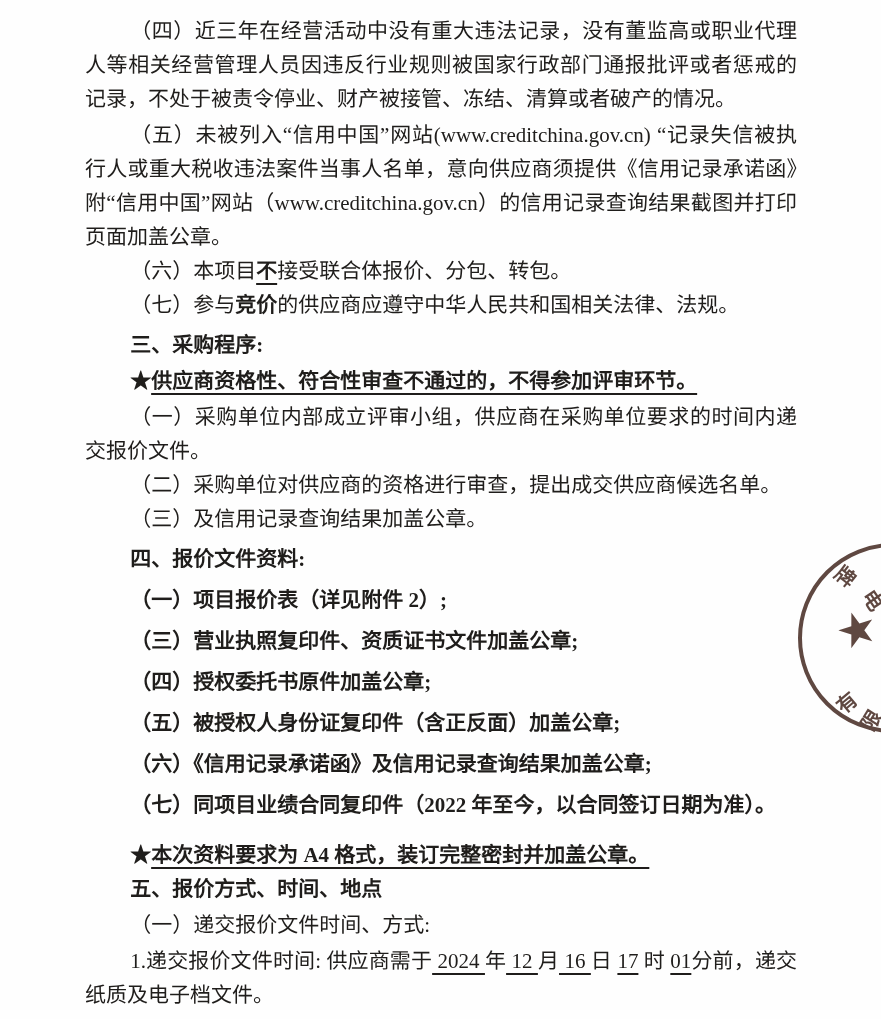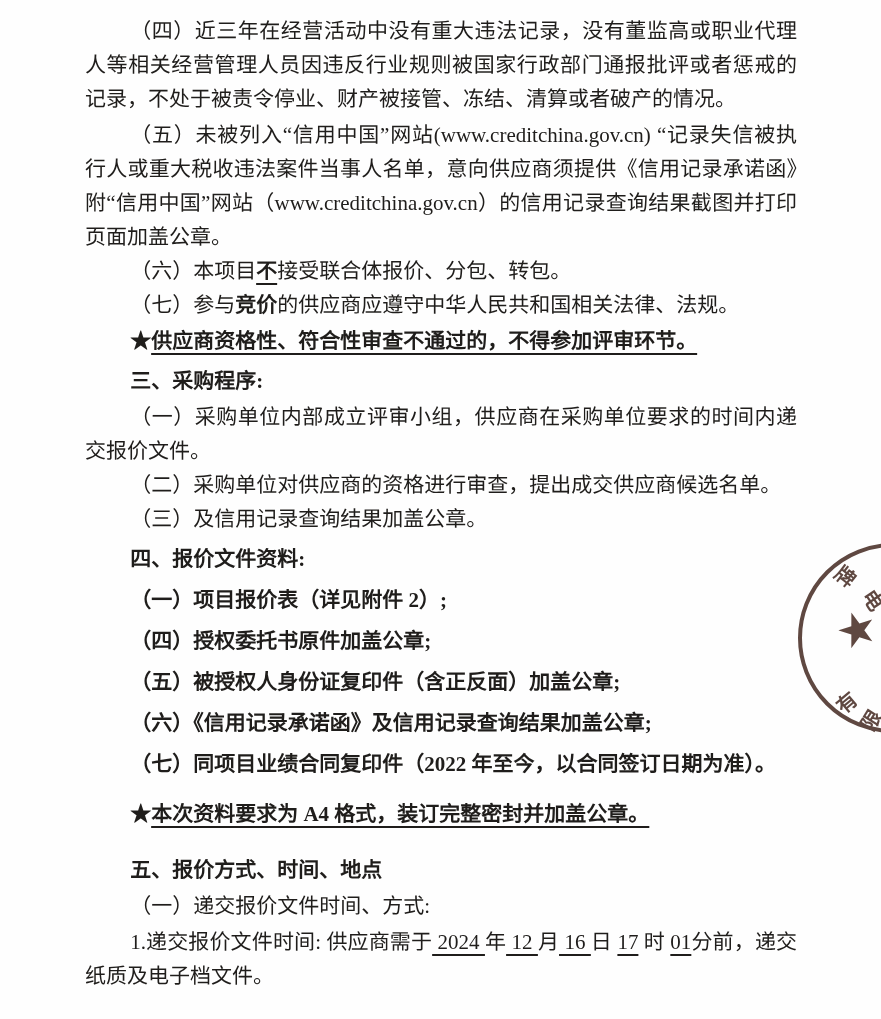--- a/index.html
+++ b/index.html
@@ -24,21 +24,21 @@
     line-height: 34px;
     text-align: justify;
   }
   .para { margin: 0; text-indent: 2.15em; }
   .para.body   { margin-top: 2px; }
   .para.item   { }
   .para.item-spaced { margin-top: 7px; margin-bottom: 7px; font-weight: bold; }
   .para.starred { font-weight: bold; margin-top: 2px; }
   .para.starred-gap { font-weight: bold; margin-top: 16px; }
   .para.heading { font-weight: bold; margin-top: 6px; }
-  .para.heading-gap { font-weight: bold; margin-top: 22px; }
+  .para.heading-gap { font-weight: bold; }
   .b { font-weight: bold; }
   .u { text-decoration: underline; text-underline-offset: 5px; }
   
   .seal {
     position: absolute;
     left: 798px;
     top: 543px;
     width: 182px;
     height: 182px;
     border: 4px solid #4a2f28;
@@ -65,27 +65,28 @@
 </style>
 </head>
 <body>
 
 <div class="page">
   <div class="doc">
       <p class="para body"><span>（四）近三年在经营活动中没有重大违法记录，没有董监高或职业代理人等相关经营管理人员因违反行业规则被国家行政部门通报批评或者惩戒的记录，不处于被责令停业、财产被接管、冻结、清算或者破产的情况。</span></p>
       <p class="para body"><span>（五）未被列入“信用中国”网站(www.creditchina.gov.cn)&nbsp;“记录失信被执行人或重大税收违法案件当事人名单，意向供应商须提供《信用记录承诺函》附“信用中国”网站（www.creditchina.gov.cn）的信用记录查询结果截图并打印页面加盖公章。</span></p>
       <p class="para item"><span>（六）本项目</span><span class="b u">不</span><span>接受联合体报价、分包、转包。</span></p>
       <p class="para item"><span>（七）参与</span><span class="b">竞价</span><span>的供应商应遵守中华人民共和国相关法律、法规。</span></p>
+      <p class="para heading"><span class="b">三、采购程序:</span></p>
       <p class="para starred"><span class="b">★</span><span class="b u">供应商资格性、符合性审查不通过的，不得参加评审环节。</span></p>
-      <p class="para heading"><span class="b">三、采购程序:</span></p>
       <p class="para body"><span>（一）采购单位内部成立评审小组，供应商在采购单位要求的时间内递交报价文件。</span></p>
       <p class="para item"><span>（二）采购单位对供应商的资格进行审查，提出成交供应商候选名单。</span></p>
       <p class="para item"><span>（三）及信用记录查询结果加盖公章。</span></p>
       <p class="para heading"><span class="b">四、报价文件资料:</span></p>
       <p class="para item-spaced"><span>（一）项目报价表（详见附件&nbsp;2）;</span></p>
+      <p class="para item-spaced"><span>（三）营业执照复印件、资质证书文件加盖公章;</span></p>
       <p class="para item-spaced"><span>（四）授权委托书原件加盖公章;</span></p>
       <p class="para item-spaced"><span>（五）被授权人身份证复印件（含正反面）加盖公章;</span></p>
       <p class="para item-spaced"><span>（六）《信用记录承诺函》及信用记录查询结果加盖公章;</span></p>
       <p class="para item-spaced"><span>（七）同项目业绩合同复印件（2022&nbsp;年至今，以合同签订日期为准）。</span></p>
       <p class="para starred-gap"><span class="b">★</span><span class="b u">本次资料要求为&nbsp;A4&nbsp;格式，装订完整密封并加盖公章。</span></p>
       <p class="para heading-gap"><span class="b">五、报价方式、时间、地点</span></p>
       <p class="para body"><span>（一）递交报价文件时间、方式:</span></p>
       <p class="para body"><span>1.递交报价文件时间:&nbsp;供应商需于</span><span class="u">&nbsp;2024&nbsp;</span><span>年</span><span class="u">&nbsp;12&nbsp;</span><span>月</span><span class="u">&nbsp;16&nbsp;</span><span>日&nbsp;</span><span class="u">17</span><span>&nbsp;时&nbsp;</span><span class="u">01</span><span>分前，递交纸质及电子档文件。</span></p>
     </div>
   <div class="seal">

